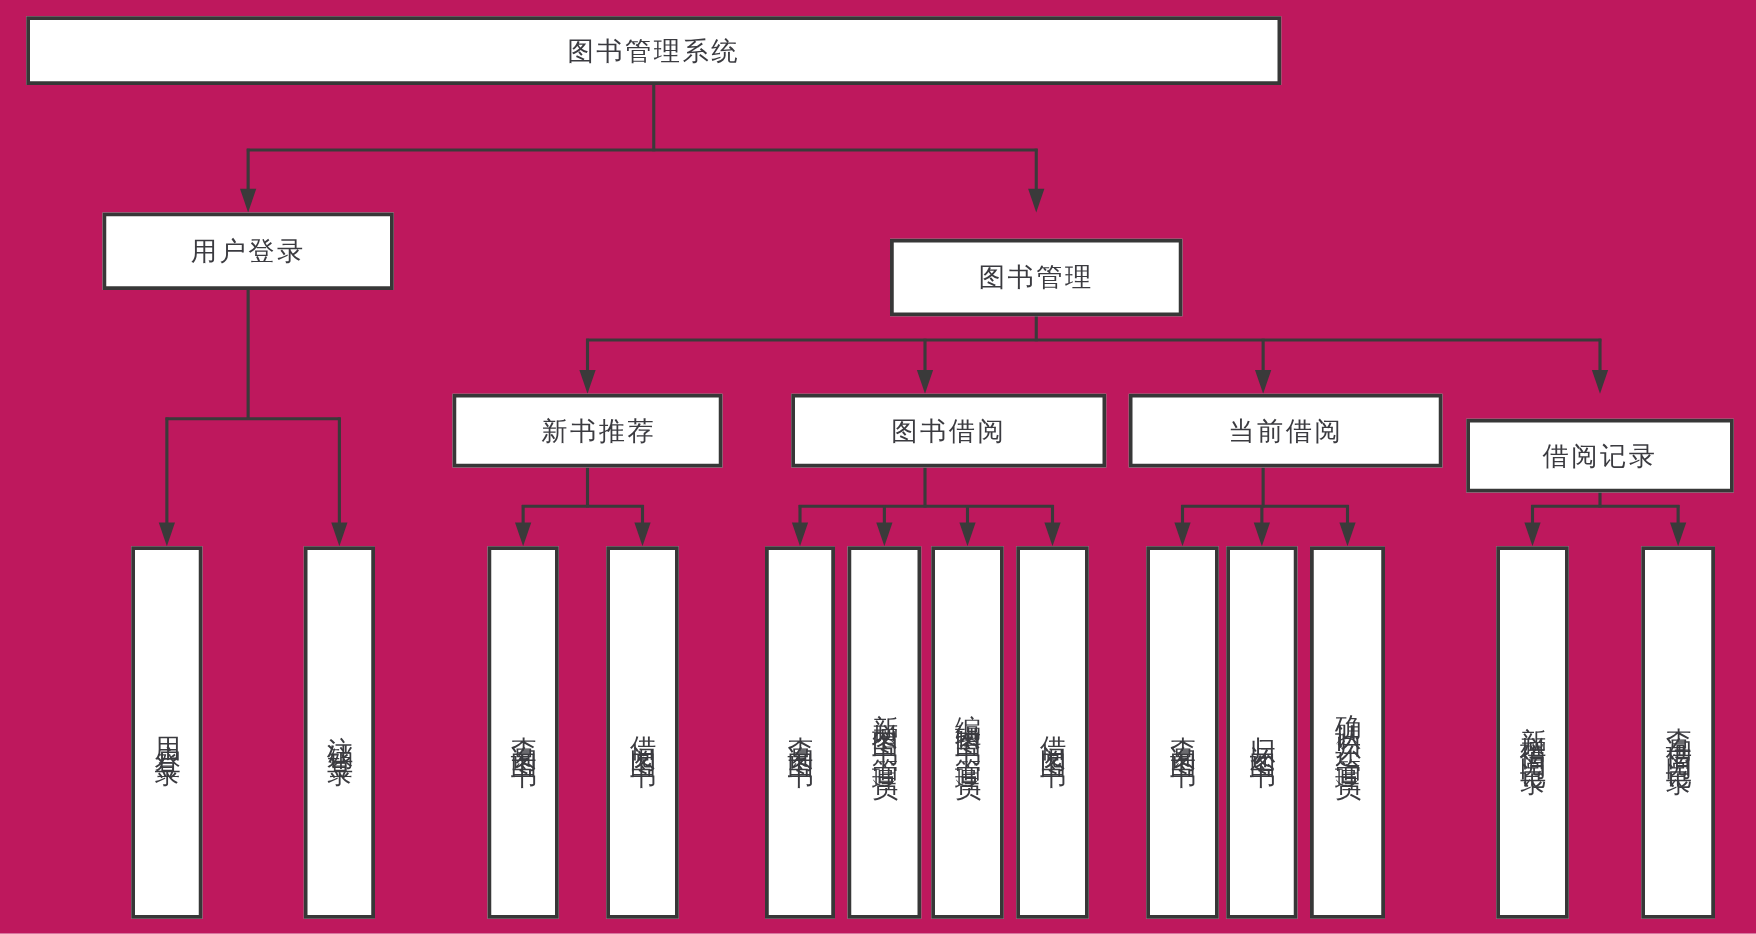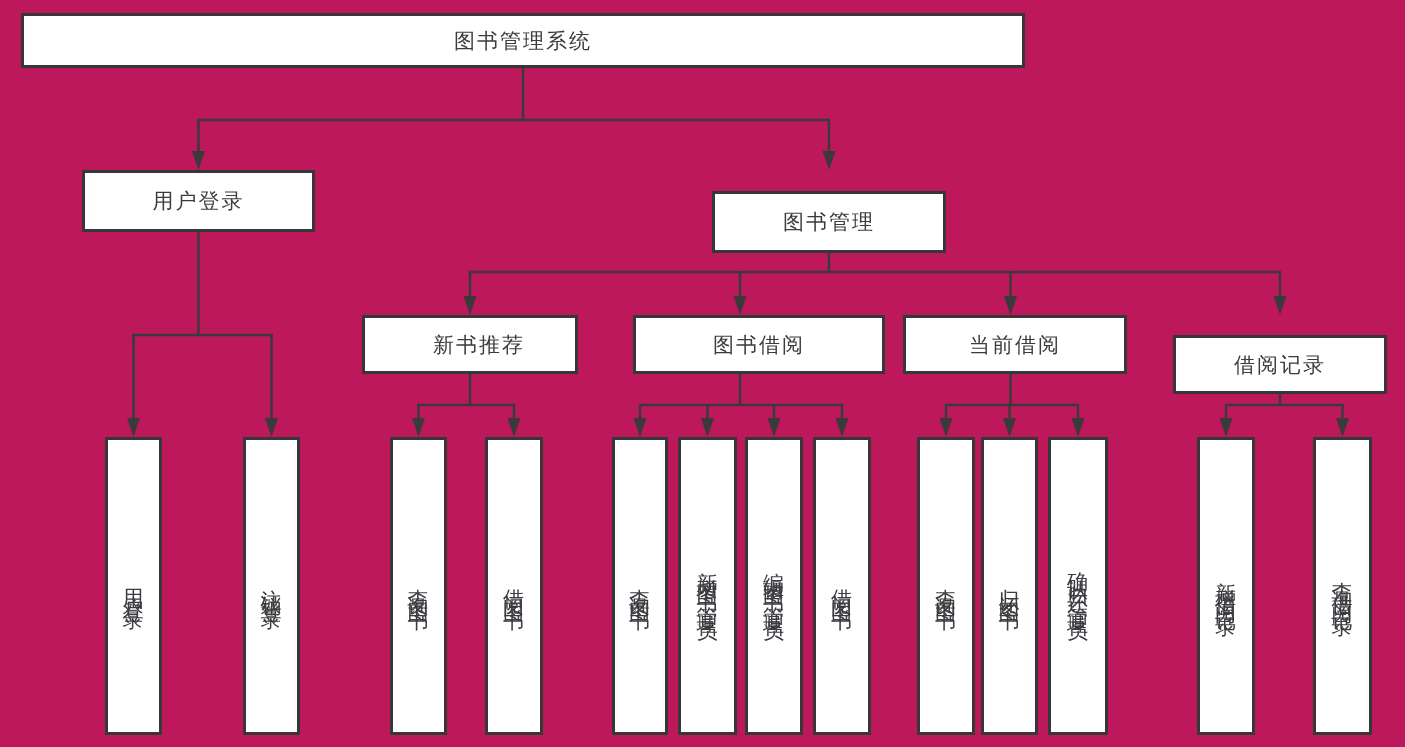--- a/index.html
+++ b/index.html
@@ -19,21 +19,21 @@
     writing-mode:vertical-rl; text-orientation:mixed;
     font-size:21px; letter-spacing:7px; line-height:1;
   }
   
   .n-root           { left:21px;   top:13px;  width:1004px; height:55px; }
   .n-user-login     { left:82px;   top:170px; width:233px;  height:62px; }
   .n-book-mgmt      { left:712px;  top:170px; width:234px;  height:62px;margin-top:21px; }
   
   .n-new-book-rec   { left:362px;  top:315px; width:216px;  height:59px;padding-left:18px; }
   .n-book-borrow    { left:633px;  top:315px; width:252px;  height:59px; }
-  .n-current-borrow { left:903px;  top:315px; width:224px;  height:59px; }
+  .n-current-borrow { left:903px;  top:315px; width:251px;  height:59px; }
   .n-borrow-records { left:1173px; top:315px; width:214px;  height:59px;margin-top:20px; }
   
   .leaf { top:437px; height:298px; }
   .n-l1  { left:105px;  width:57px; }
   .n-l2  { left:243px;  width:57px; }
   .n-l3  { left:390px;  width:57px; }
   .n-l4  { left:485px;  width:58px; }
   .n-l5  { left:612px;  width:56px; }
   .n-l6  { left:678px;  width:59px; }
   .n-l7  { left:745px;  width:58px; }

